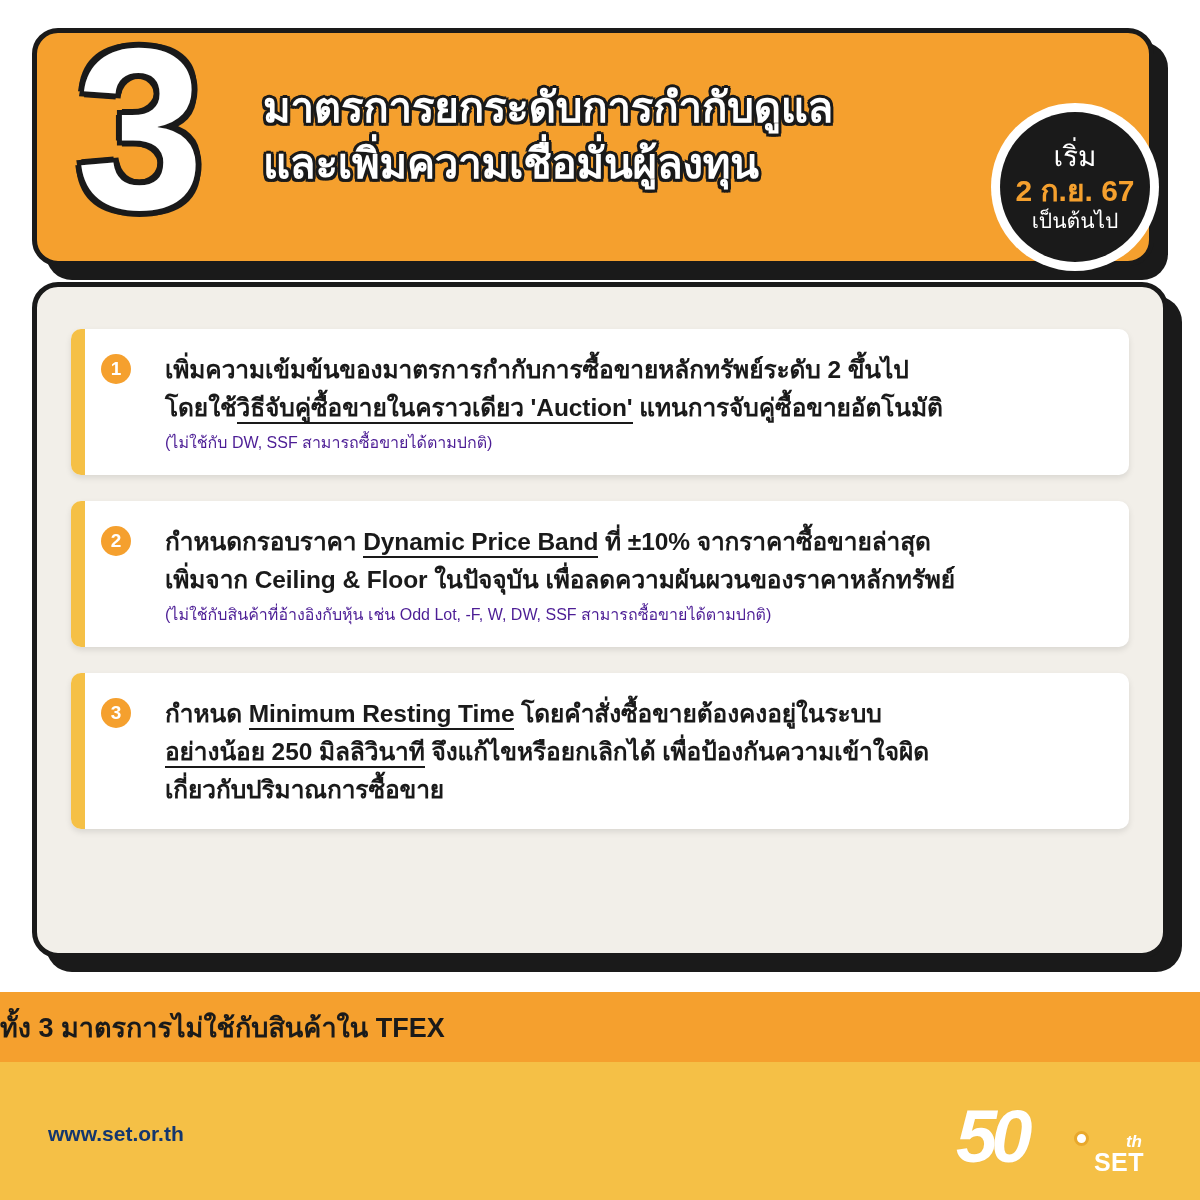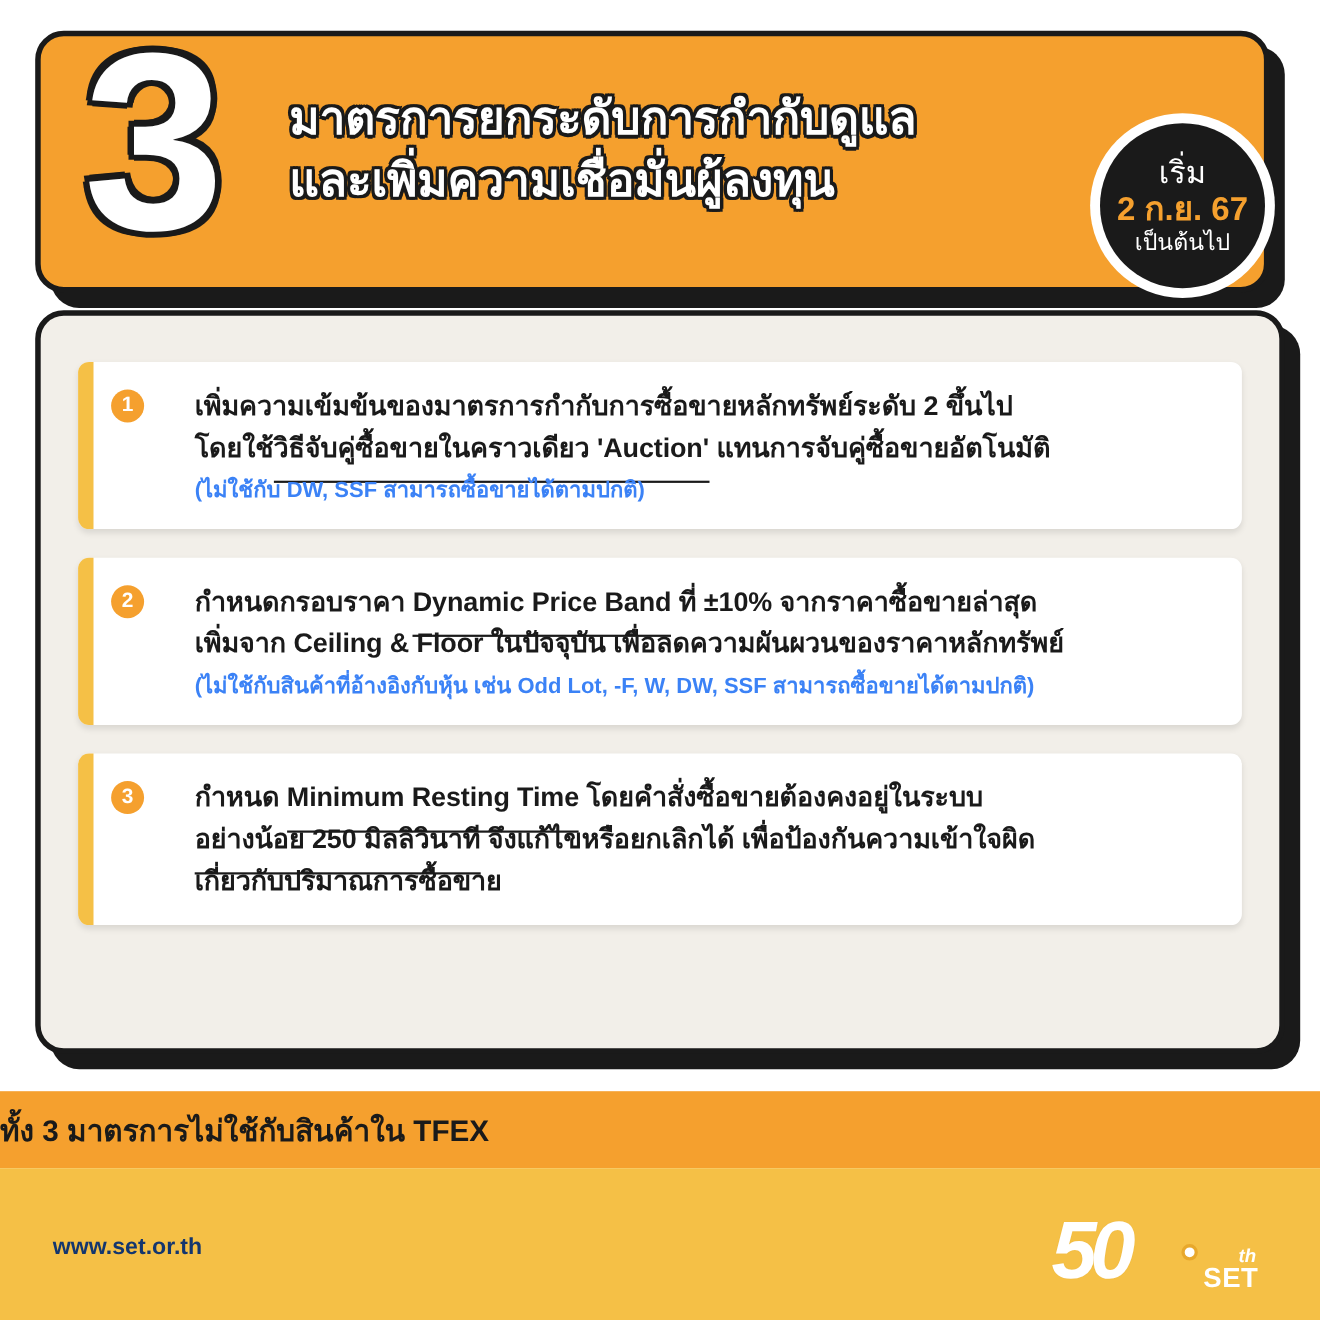--- a/index.html
+++ b/index.html
@@ -157,33 +157,33 @@
     height: 30px;
     border-radius: 50%;
     background: #F5A02E;
     color: #ffffff;
     font-size: 19px;
     font-weight: bold;
     display: flex;
     align-items: center;
     justify-content: center;
   }
-  .item-body { margin-left: 52px; }
+  .item-body { margin-left: 40px; }
   .item-line {
     font-size: 24.5px;
     font-weight: bold;
     color: #1a1a1a;
     line-height: 1.55;
     letter-spacing: -0.1px;
   }
-  .item-line .u { border-bottom: 2px solid #1a1a1a; padding-bottom: 16px; }
+  .item-line .u { border-bottom: 2px solid #1a1a1a; padding-bottom: 1px; }
   .item-note {
-    font-size: 20px;
-    font-weight: bold;
-    color: #3b82f6;
+    font-size: 16px;
+    font-weight: normal;
+    color: #4c1d95;
     line-height: 1.5;
     margin-top: 4px;
   }
 
   
   .footer-note {
     position: absolute;
     left: 0;
     top: 992px;
     width: 1200px;

